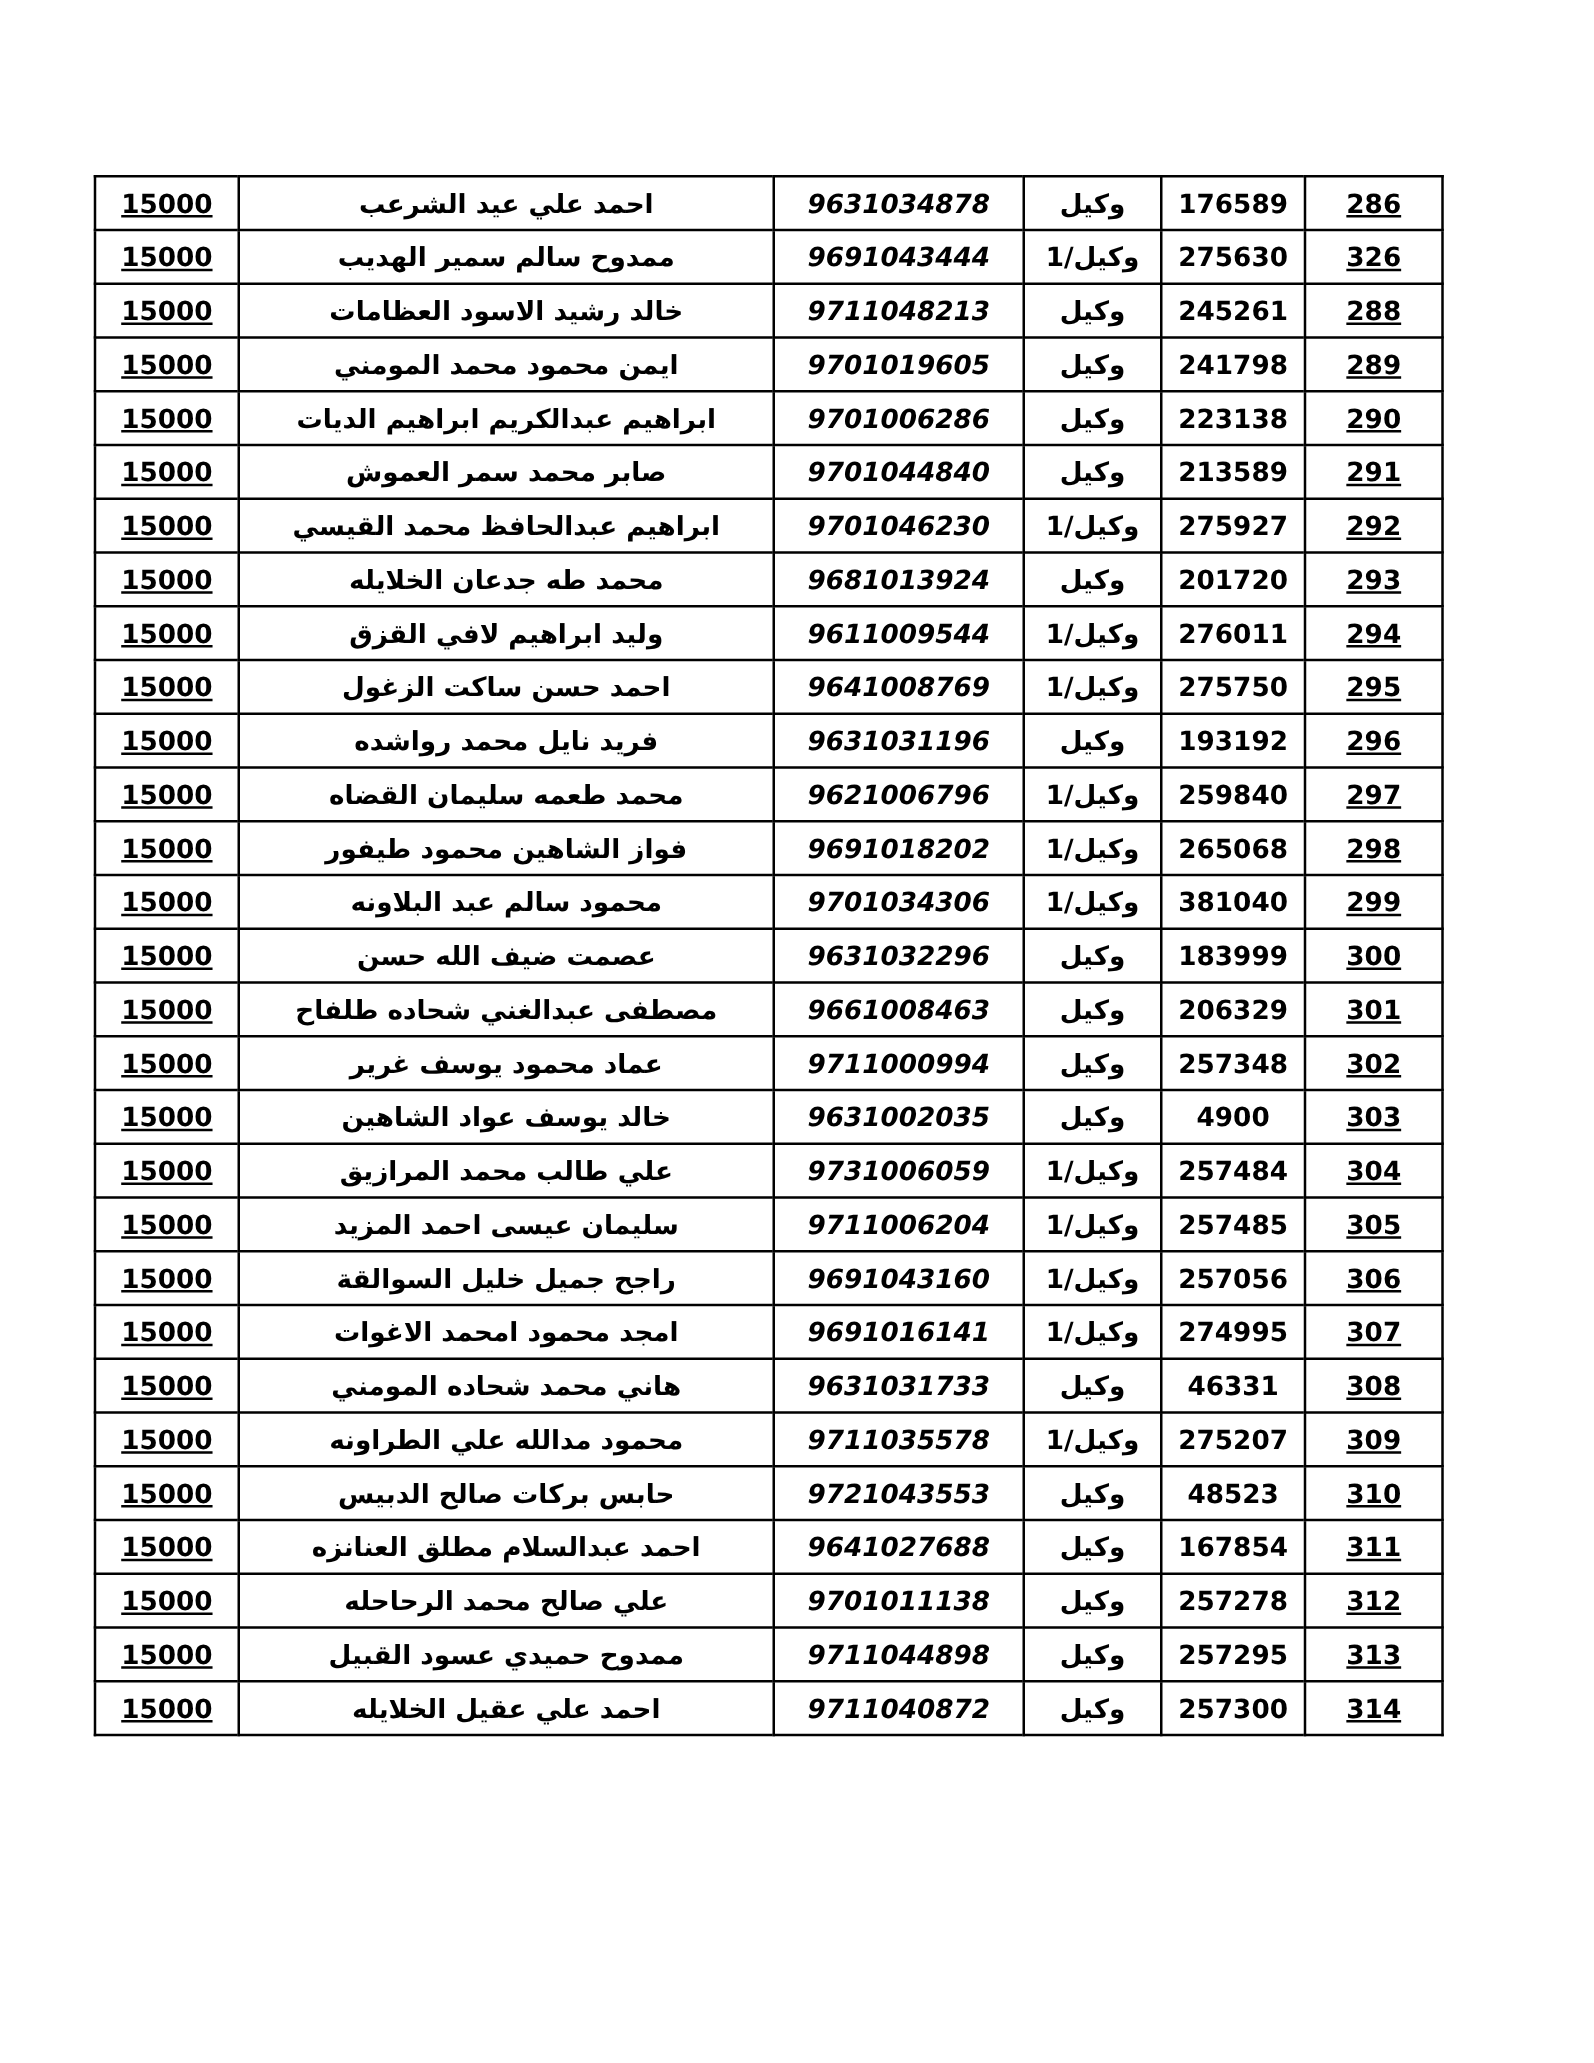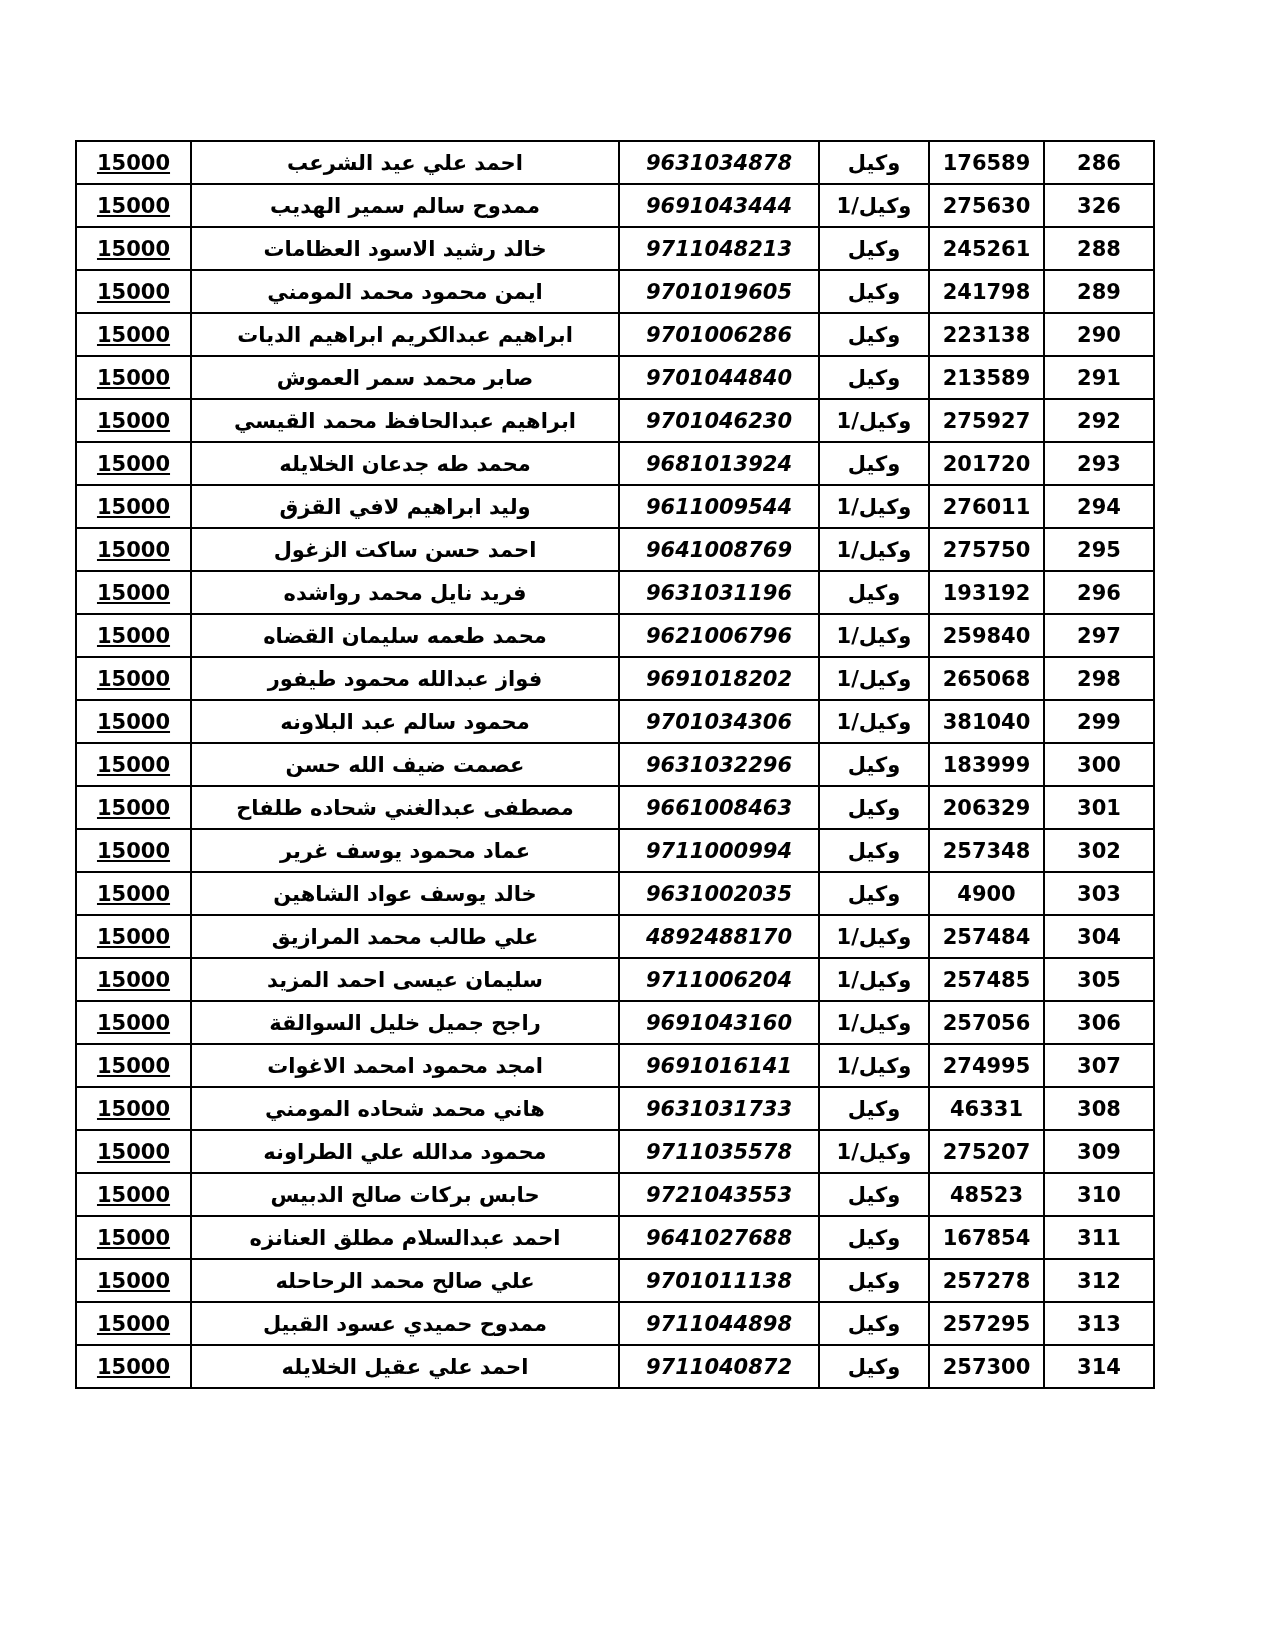--- a/index.html
+++ b/index.html
@@ -30,21 +30,21 @@
     height: 43px;
     text-align: center;
     vertical-align: middle;
     font-weight: bold;
     color: #000000;
     font-size: 21px;
     padding: 2px 6px;
     overflow: hidden;
     white-space: nowrap;
   }
-  td.col-serial      { width: 110px; font-size: 21px; }
+  td.col-serial      { width: 110px; font-size: 21px; text-decoration: underline; }
   td.col-number      { width: 115px; font-size: 20px; }
   td.col-rank        { width: 110px; font-size: 20px; }
   td.col-national_id { width: 200px; font-size: 20px; font-style: italic; }
   td.col-name        { width: 428px; font-size: 21px; }
   td.col-amount      { width: 115px; font-size: 21px; text-decoration: underline; }
 </style>
 </head>
 <body>
 
 <div class="page">
@@ -152,21 +152,21 @@
           <td class="col-rank">وكيل/1</td>
           <td class="col-national_id">9621006796</td>
           <td class="col-name">محمد طعمه سليمان القضاه</td>
           <td class="col-amount">15000</td>
         </tr>
         <tr>
           <td class="col-serial">298</td>
           <td class="col-number">265068</td>
           <td class="col-rank">وكيل/1</td>
           <td class="col-national_id">9691018202</td>
-          <td class="col-name">فواز عبدالله محمود طيفور</td>
+          <td class="col-name">فواز الشاهين محمود طيفور</td>
           <td class="col-amount">15000</td>
         </tr>
         <tr>
           <td class="col-serial">299</td>
           <td class="col-number">381040</td>
           <td class="col-rank">وكيل/1</td>
           <td class="col-national_id">9701034306</td>
           <td class="col-name">محمود سالم عبد البلاونه</td>
           <td class="col-amount">15000</td>
         </tr>
@@ -199,21 +199,21 @@
           <td class="col-number">4900</td>
           <td class="col-rank">وكيل</td>
           <td class="col-national_id">9631002035</td>
           <td class="col-name">خالد يوسف عواد الشاهين</td>
           <td class="col-amount">15000</td>
         </tr>
         <tr>
           <td class="col-serial">304</td>
           <td class="col-number">257484</td>
           <td class="col-rank">وكيل/1</td>
-          <td class="col-national_id">4892488170</td>
+          <td class="col-national_id">9731006059</td>
           <td class="col-name">علي طالب محمد المرازيق</td>
           <td class="col-amount">15000</td>
         </tr>
         <tr>
           <td class="col-serial">305</td>
           <td class="col-number">257485</td>
           <td class="col-rank">وكيل/1</td>
           <td class="col-national_id">9711006204</td>
           <td class="col-name">سليمان عيسى احمد المزيد</td>
           <td class="col-amount">15000</td>

